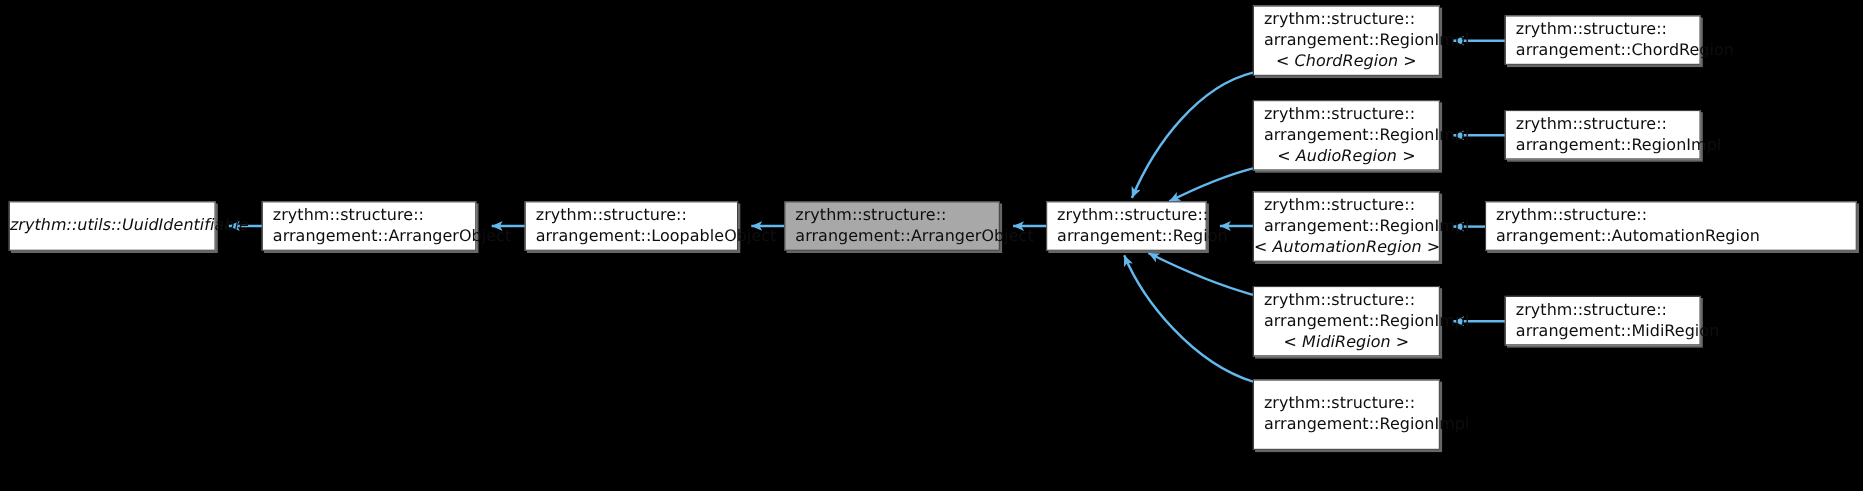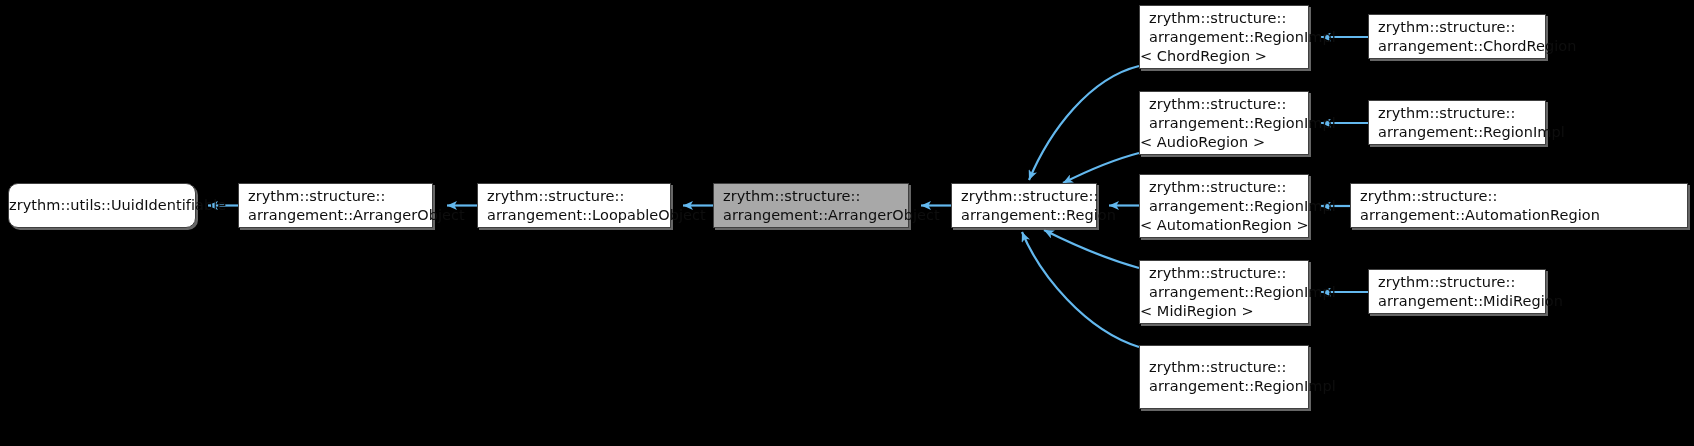--- a/index.html
+++ b/index.html
@@ -20,21 +20,21 @@
     display:flex;
     flex-direction:column;
     justify-content:center;
     color:#0e0e0e;
     font-size:14.5px;
     line-height:19px;
     letter-spacing:0.05px;
   }
   .node.highlight{background:#a8a8a8;}
   .node .ln{display:block;white-space:nowrap;padding:0 9px;}
-  .node .ln.center{text-align:left;padding:0;}
+  .node .ln.center{text-align:center;padding:0;font-style:italic;}
 </style>
 </head>
 <body>
 
 <div id="stage">
 
   <svg id="edges" viewBox="0 0 1694 446" xmlns="http://www.w3.org/2000/svg">
     <defs>
       <marker id="arw" markerWidth="11" markerHeight="9" refX="10" refY="4.5" orient="auto" markerUnits="userSpaceOnUse">
         <path d="M10,4.5 L0,0 L2.6,4.5 L0,9 Z" fill="#63b8ee"></path>
@@ -57,21 +57,21 @@
     </g>
 
     <g stroke="#63b8ee" stroke-width="2.2" fill="none" marker-end="url(#arw)">
       <line x1="1368" y1="37" x2="1321" y2="37"></line>
       <line x1="1368" y1="123" x2="1321" y2="123"></line>
       <line x1="1350" y1="206" x2="1321" y2="206"></line>
       <line x1="1368" y1="292" x2="1321" y2="292"></line>
     </g>
   </svg>
 
-  <div class="node" style="left:8px;top:183px;width:188px;height:45px;border-radius:10px;">
+  <div class="node" style="left:8px;top:183px;width:188px;height:45px;">
     <span class="ln center">zrythm::utils::UuidIdentifiable</span>
   </div>
 
   <div class="node" style="left:238px;top:183px;width:195px;height:45px;">
     <span class="ln">zrythm::structure::</span>
     <span class="ln">arrangement::ArrangerObject</span>
   </div>
 
   <div class="node" style="left:477px;top:183px;width:194px;height:45px;">
     <span class="ln">zrythm::structure::</span>

